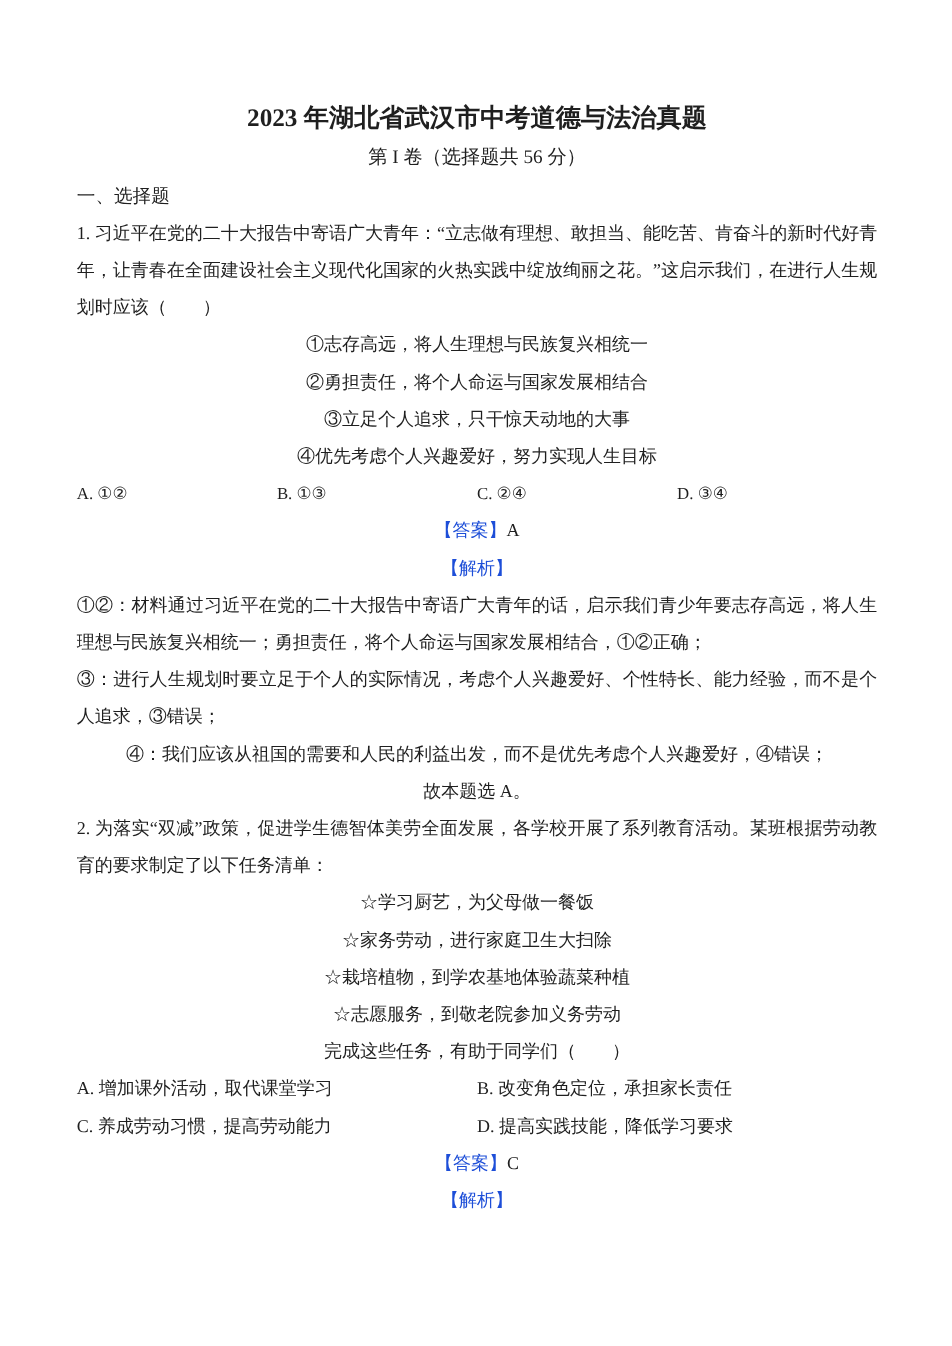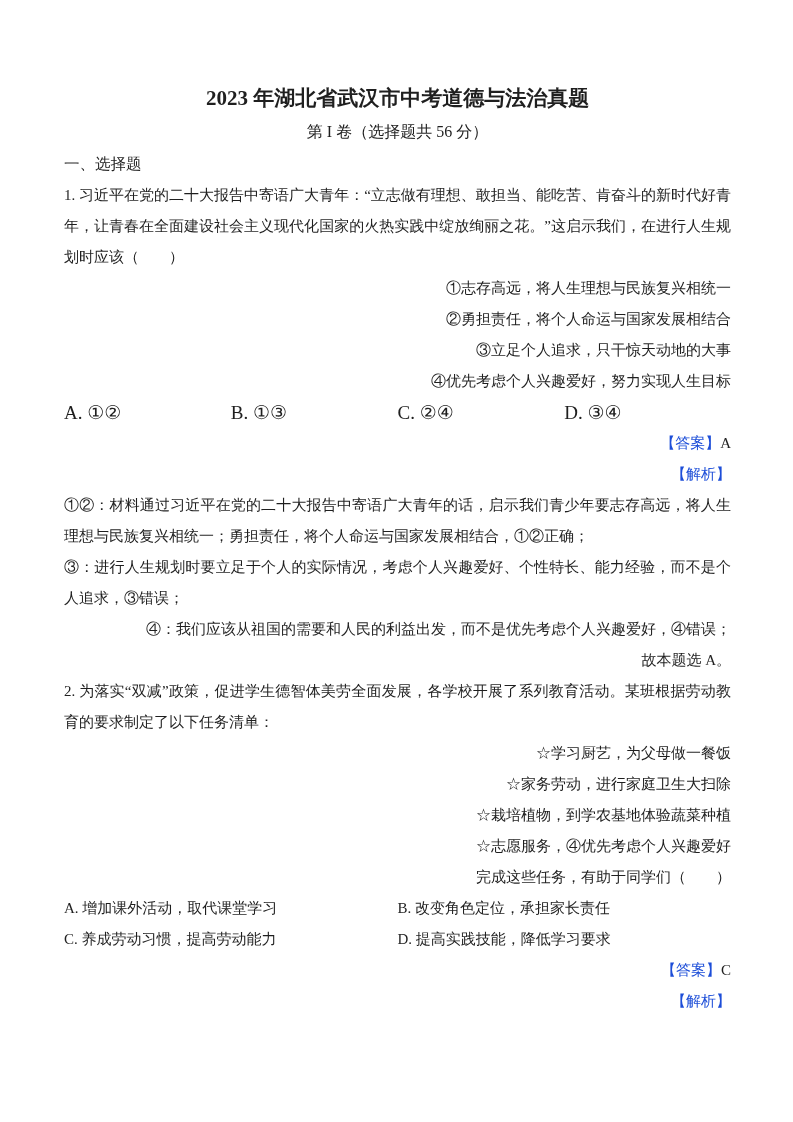--- a/index.html
+++ b/index.html
@@ -32,26 +32,26 @@
     font-weight: normal;
     font-size: 15.5px;
     line-height: 32px;
   }
   .para {
     margin: 0;
     font-size: 15px;
     line-height: 31px;
     text-align: justify;
   }
-  .no-justify { text-align: right; }
+  .no-justify { text-align: center; }
   .blue { color: #1d4ed8; }
   .opts4 {
     display: grid;
     grid-template-columns: 1fr 1fr 1fr 1fr;
-    font-size: 19px;
+    font-size: 14px;
     line-height: 31px;
   }
   .opts2 {
     display: grid;
     grid-template-columns: 1fr 1fr;
     font-size: 15px;
     line-height: 31px;
   }
   .opt { display: block; }
 </style>
@@ -82,21 +82,21 @@
     <p class="para">③：进行人生规划时要立足于个人的实际情况，考虑个人兴趣爱好、个性特长、能力经验，而不是个人追求，③错误；</p>
     <p class="para no-justify">④：我们应该从祖国的需要和人民的利益出发，而不是优先考虑个人兴趣爱好，④错误；</p>
     <p class="para no-justify">故本题选 A。</p>
   </section>
 
   <section>
     <p class="para">2. 为落实“双减”政策，促进学生德智体美劳全面发展，各学校开展了系列教育活动。某班根据劳动教育的要求制定了以下任务清单：</p>
     <p class="para no-justify">☆学习厨艺，为父母做一餐饭</p>
     <p class="para no-justify">☆家务劳动，进行家庭卫生大扫除</p>
     <p class="para no-justify">☆栽培植物，到学农基地体验蔬菜种植</p>
-    <p class="para no-justify">☆志愿服务，④优先考虑个人兴趣爱好</p>
+    <p class="para no-justify">☆志愿服务，到敬老院参加义务劳动</p>
     <p class="para no-justify">完成这些任务，有助于同学们（　　）</p>
     <div class="opts2">
       <span class="opt">A. 增加课外活动，取代课堂学习</span>
       <span class="opt">B. 改变角色定位，承担家长责任</span>
       <span class="opt">C. 养成劳动习惯，提高劳动能力</span>
       <span class="opt">D. 提高实践技能，降低学习要求</span>
     </div>
     <p class="para no-justify"><span class="blue">【答案】</span><span>C</span></p>
     <p class="para no-justify blue">【解析】</p>
   </section>

